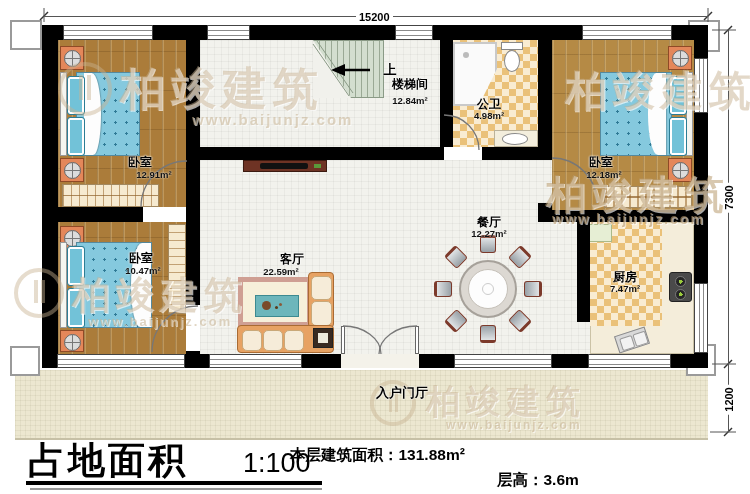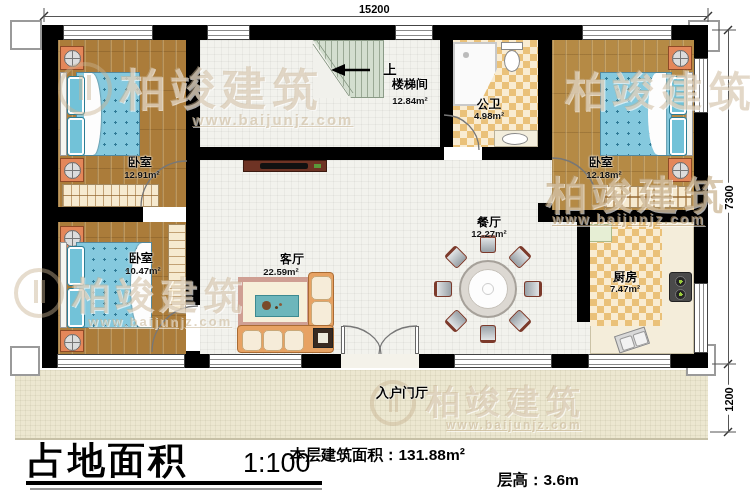--- a/index.html
+++ b/index.html
@@ -25,21 +25,21 @@
   .lamp{width:15px;height:15px;margin:3px auto;border-radius:50%;background:#dcdcdc;border:1px solid #666;
         background-image:linear-gradient(#777 0 0),linear-gradient(#777 0 0);background-size:100% 1px,1px 100%;background-position:center;background-repeat:no-repeat;}
   .wardrobe-h{position:absolute;background:#f6ead0;background-image:repeating-linear-gradient(90deg,rgba(150,100,40,.55) 0 1.5px,transparent 1.5px 8px),linear-gradient(to bottom,transparent 0 47%,rgba(140,95,40,.7) 47% 53%,transparent 53%);border:1px solid #a2885f;box-sizing:border-box;}
   .wardrobe-v{position:absolute;background:#f6ead0;background-image:repeating-linear-gradient(0deg,rgba(150,100,40,.55) 0 1.5px,transparent 1.5px 8px),linear-gradient(to right,transparent 0 47%,rgba(140,95,40,.7) 47% 53%,transparent 53%);border:1px solid #a2885f;box-sizing:border-box;}
   .room-label{position:absolute;transform:translateX(-50%);font-weight:bold;font-size:12px;color:#000;white-space:nowrap;text-shadow:0 0 2px #fff,0 0 2px #fff;line-height:1;}
   .area-label{position:absolute;transform:translateX(-50%);font-weight:bold;font-size:9.5px;color:#111;white-space:nowrap;text-shadow:0 0 2px #fff;line-height:1;}
   .chair{position:absolute;width:16px;height:18px;background:linear-gradient(180deg,#e0e3e5,#98a0a6);border:1.5px solid #7c3a2b;border-top:3.5px solid #7c3a2b;border-radius:3px;box-sizing:border-box;}
   .sofa{position:absolute;background:#e7a263;border:1px solid #a96b33;box-sizing:border-box;border-radius:4px;}
   .cushion{position:absolute;background:#f6ecd9;border:1px solid #c9a878;border-radius:5px;}
   .wm-text{position:absolute;font-weight:bold;color:rgba(199,178,145,.5);letter-spacing:6px;white-space:nowrap;text-shadow:1px 1px 0 rgba(255,255,255,.65);line-height:1;}
-  .wm-url{position:absolute;font-weight:bold;color:rgba(199,178,145,.55);letter-spacing:2px;white-space:nowrap;text-shadow:1px 1px 0 rgba(255,255,255,.6);line-height:1;text-decoration:underline;}
+  .wm-url{position:absolute;font-weight:bold;color:rgba(199,178,145,.55);letter-spacing:2px;white-space:nowrap;text-shadow:1px 1px 0 rgba(255,255,255,.6);line-height:1;}
   .wm-logo{position:absolute;border-radius:50%;border:4px solid rgba(199,178,145,.45);box-sizing:border-box;}
   .wm-bars{width:55%;height:55%;margin:20% auto 0;background:linear-gradient(90deg,transparent 0 28%,rgba(199,178,145,.45) 28% 44%,transparent 44% 58%,rgba(199,178,145,.45) 58% 74%,transparent 74%);}
   .dim-label{position:absolute;font-size:11px;font-weight:bold;color:#000;background:#fff;padding:0 3px;line-height:1;white-space:nowrap;}
   .dim-line{position:absolute;background:#555;}
   .stats-label{font-weight:bold;font-size:15.5px;color:#000;}
   svg.overlay{position:absolute;left:0;top:0;pointer-events:none;}
 </style>
 </head>
 <body>
 
@@ -208,21 +208,21 @@
       <path d="M44,8 V22"></path>
         <path d="M708,8 V22"></path>
       <path d="M712,30 H736"></path>
         <path d="M712,364 H736"></path>
         <path d="M710,432 H736"></path>
     </g>
   </svg>
 
   <div class="dim-line" style="left:44px;top:16px;width:664px;height:1px;"></div>
   <div class="dim-line" style="left:728px;top:30px;width:1px;height:402px;"></div>
-  <div class="dim-label" style="left:356px;top:4px;">15200</div>
+  <div class="dim-label" style="left:356px;top:12px;">15200</div>
   <div class="dim-label" style="left:714px;top:192px;transform:rotate(-90deg);">7300</div>
   <div class="dim-label" style="left:714px;top:394px;transform:rotate(-90deg);">1200</div>
 
   <div class="wm-logo" style="left:58px;top:62px;width:54px;height:54px;">
       <div class="wm-bars"></div>
     </div>
   <div class="wm-text" style="left:120px;top:66px;font-size:45px;">柏竣建筑</div>
   <div class="wm-url" style="left:192px;top:112px;font-size:15px;">www.baijunjz.com</div>
   <div class="wm-text" style="left:565px;top:70px;font-size:42px;">柏竣建筑</div>
   <div class="wm-logo" style="left:14px;top:268px;width:50px;height:50px;">
@@ -232,21 +232,21 @@
   <div class="wm-url" style="left:88px;top:315px;font-size:13px;">www.baijunjz.com</div>
   <div class="wm-text" style="left:546px;top:174px;font-size:40px;color:rgba(184,154,110,.55);">柏竣建筑</div>
   <div class="wm-url" style="left:552px;top:212px;font-size:14px;color:rgba(184,154,110,.6);">www.baijunjz.com</div>
   <div class="wm-logo" style="left:370px;top:380px;width:46px;height:46px;">
       <div class="wm-bars"></div>
     </div>
   <div class="wm-text" style="left:426px;top:384px;font-size:34px;">柏竣建筑</div>
   <div class="wm-url" style="left:446px;top:419px;font-size:12px;">www.baijunjz.com</div>
 
   <div class="room-label" style="left:140px;top:156px;">卧室</div>
-  <div class="area-label" style="left:132px;top:170px;padding-left:20px;">12.91m²</div>
+  <div class="area-label" style="left:154px;top:170px;">12.91m²</div>
   <div class="room-label" style="left:141px;top:252px;">卧室</div>
   <div class="area-label" style="left:143px;top:266px;">10.47m²</div>
   <div class="room-label" style="left:601px;top:156px;">卧室</div>
   <div class="area-label" style="left:604px;top:170px;">12.18m²</div>
   <div class="room-label" style="left:410px;top:78px;">楼梯间</div>
   <div class="area-label" style="left:410px;top:96px;">12.84m²</div>
   <div class="room-label" style="left:489px;top:98px;">公卫</div>
   <div class="area-label" style="left:489px;top:111px;">4.98m²</div>
   <div class="room-label" style="left:489px;top:216px;">餐厅</div>
   <div class="area-label" style="left:489px;top:229px;">12.27m²</div>

